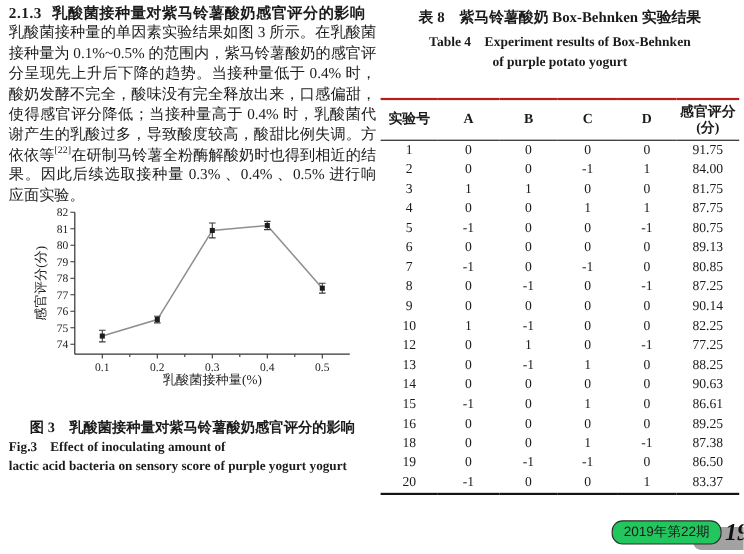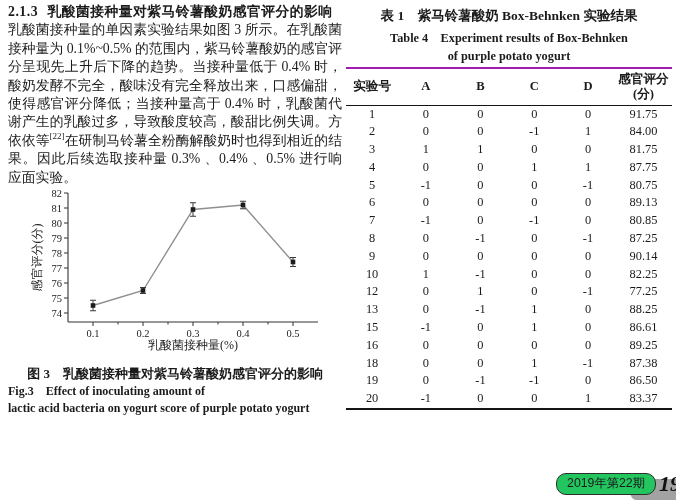--- a/index.html
+++ b/index.html
@@ -21,34 +21,34 @@
     text-align:justify;
     text-justify:inter-ideograph;
   }
   .sec-num { font-weight:bold; margin-right:9px; letter-spacing:0.5px; }
   .sec-title { font-weight:bold; margin-right:10px; }
   .para sup { font-size:9px; vertical-align:super; line-height:0; }
 
   .chart-wrap { margin:1px 0 0 22px; width:300px; }
   svg text { font-family:"Liberation Serif","DejaVu Serif",serif; fill:#222; }
 
-  .cap-zh { font-weight:bold; font-size:13px; text-align:center; margin-top:9px; }
+  .cap-zh { font-weight:bold; font-size:13px; text-align:center; margin-top:23px; }
   .cap-en { font-weight:bold; font-size:12px; text-align:left; line-height:17px; }
   .para-2 { margin-top:4px; }
 
   
   .col-right { position:absolute; left:346px; top:7px; width:326px; }
   .tbl-title-zh { font-weight:bold; font-size:13.5px; text-align:center; }
   .tbl-title-en { font-weight:bold; font-size:12.3px; text-align:center; line-height:18px; margin-top:4px; }
 
   table.booktab {
     width:100%;
     border-collapse:collapse;
-    margin-top:2px;
-    border-top:2px solid #a21caf;
+    margin-top:24px;
+    border-top:2px solid #b91c1c;
     border-bottom:2px solid #141414;
   }
   table.booktab th {
     font-weight:bold;
     font-size:12.6px;
     text-align:center;
     vertical-align:middle;
     height:37px;
     border-bottom:1.5px solid #141414;
     white-space:pre-line;
@@ -155,26 +155,26 @@
           <rect x="160.7" y="19.199999999999925" width="4.6" height="4.6" fill="#1c1c1c"></rect>
           <rect x="210.70000000000002" y="14.699999999999964" width="4.6" height="4.6" fill="#1c1c1c"></rect>
           <rect x="260.7" y="71.69999999999997" width="4.6" height="4.6" fill="#1c1c1c"></rect>
           <text x="11" y="69.5" text-anchor="middle" font-size="12" transform="rotate(-90 11 69.5)">感官评分(分)</text>
           <text x="163" y="161" text-anchor="middle" font-size="12">乳酸菌接种量(%)</text>
         </svg>
     </div>
 
     <div class="cap-zh">图 3　乳酸菌接种量对紫马铃薯酸奶感官评分的影响</div>
     <div class="cap-en">Fig.3　Effect of inoculating amount of</div>
-    <div class="cap-en">lactic acid bacteria on yogurt score of purple potato yogurt</div>
+    <div class="cap-en">lactic acid bacteria on sensory score of purple yogurt yogurt</div>
 
   </div>
 
   <div class="col-right">
-    <div class="tbl-title-zh">表 1　紫马铃薯酸奶 Box-Behnken 实验结果</div>
+    <div class="tbl-title-zh">表 8　紫马铃薯酸奶 Box-Behnken 实验结果</div>
     <div class="tbl-title-en">
       <div>Table 4　Experiment results of Box-Behnken</div>
       <div>of purple potato yogurt</div>
     </div>
 
     <table class="booktab">
       <thead>
         <tr>
             <th style="width: 16%;">实验号</th>
             <th style="width: 17%;">A</th>
@@ -276,20 +276,28 @@
           </tr>
           <tr>
             <td>13</td>
             <td>0</td>
             <td>-1</td>
             <td>1</td>
             <td>0</td>
             <td>88.25</td>
           </tr>
           <tr>
+            <td>14</td>
+            <td>0</td>
+            <td>0</td>
+            <td>0</td>
+            <td>0</td>
+            <td>90.63</td>
+          </tr>
+          <tr>
             <td>15</td>
             <td>-1</td>
             <td>0</td>
             <td>1</td>
             <td>0</td>
             <td>86.61</td>
           </tr>
           <tr>
             <td>16</td>
             <td>0</td>

